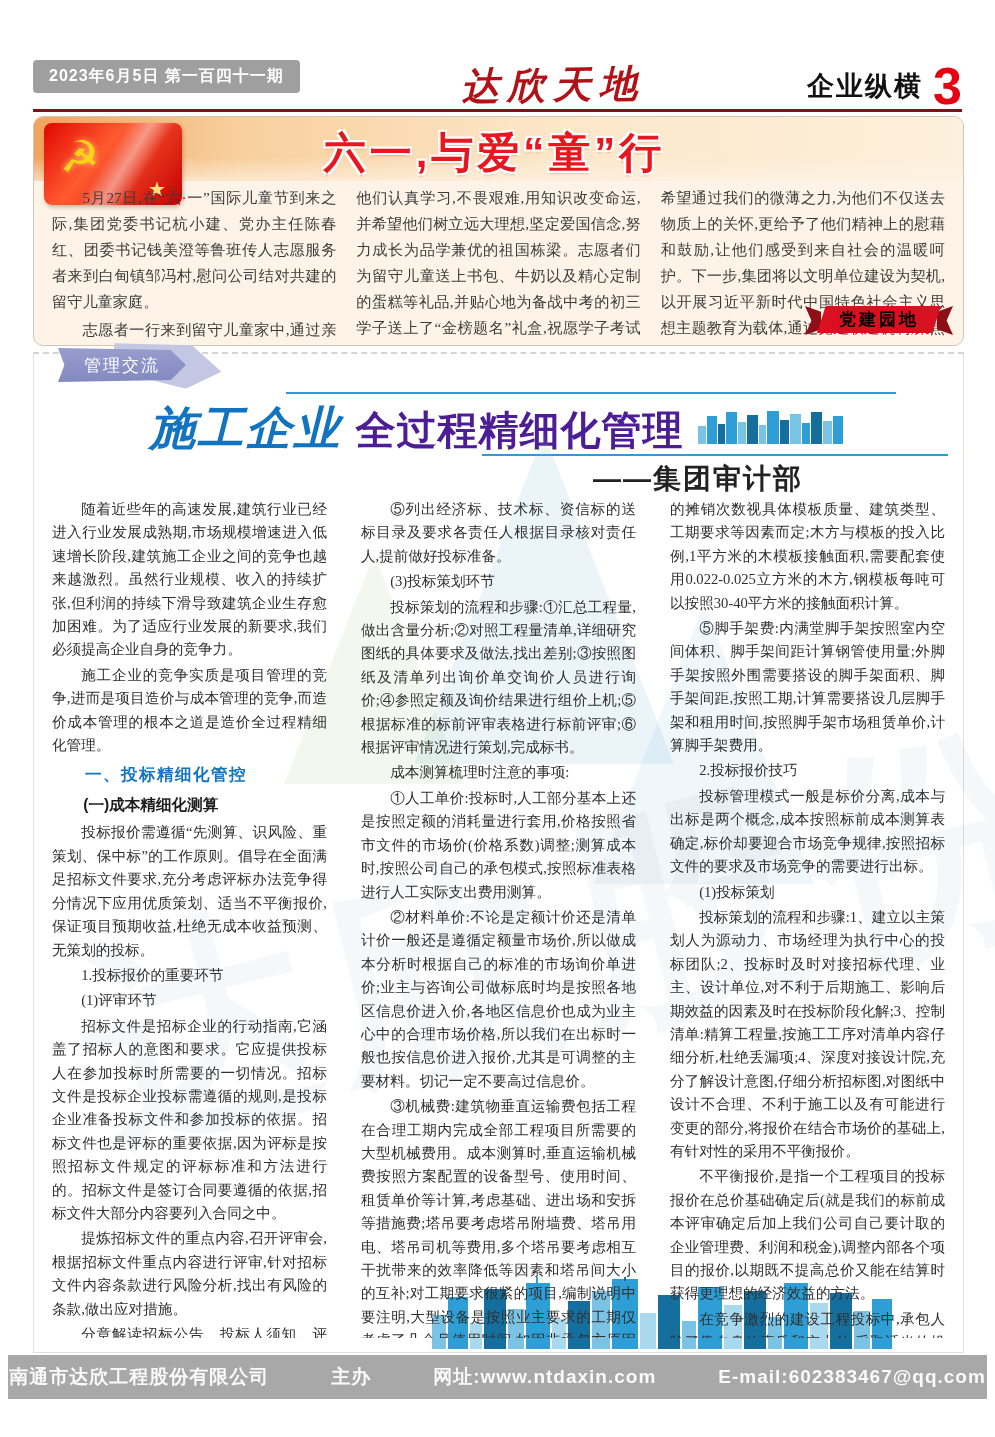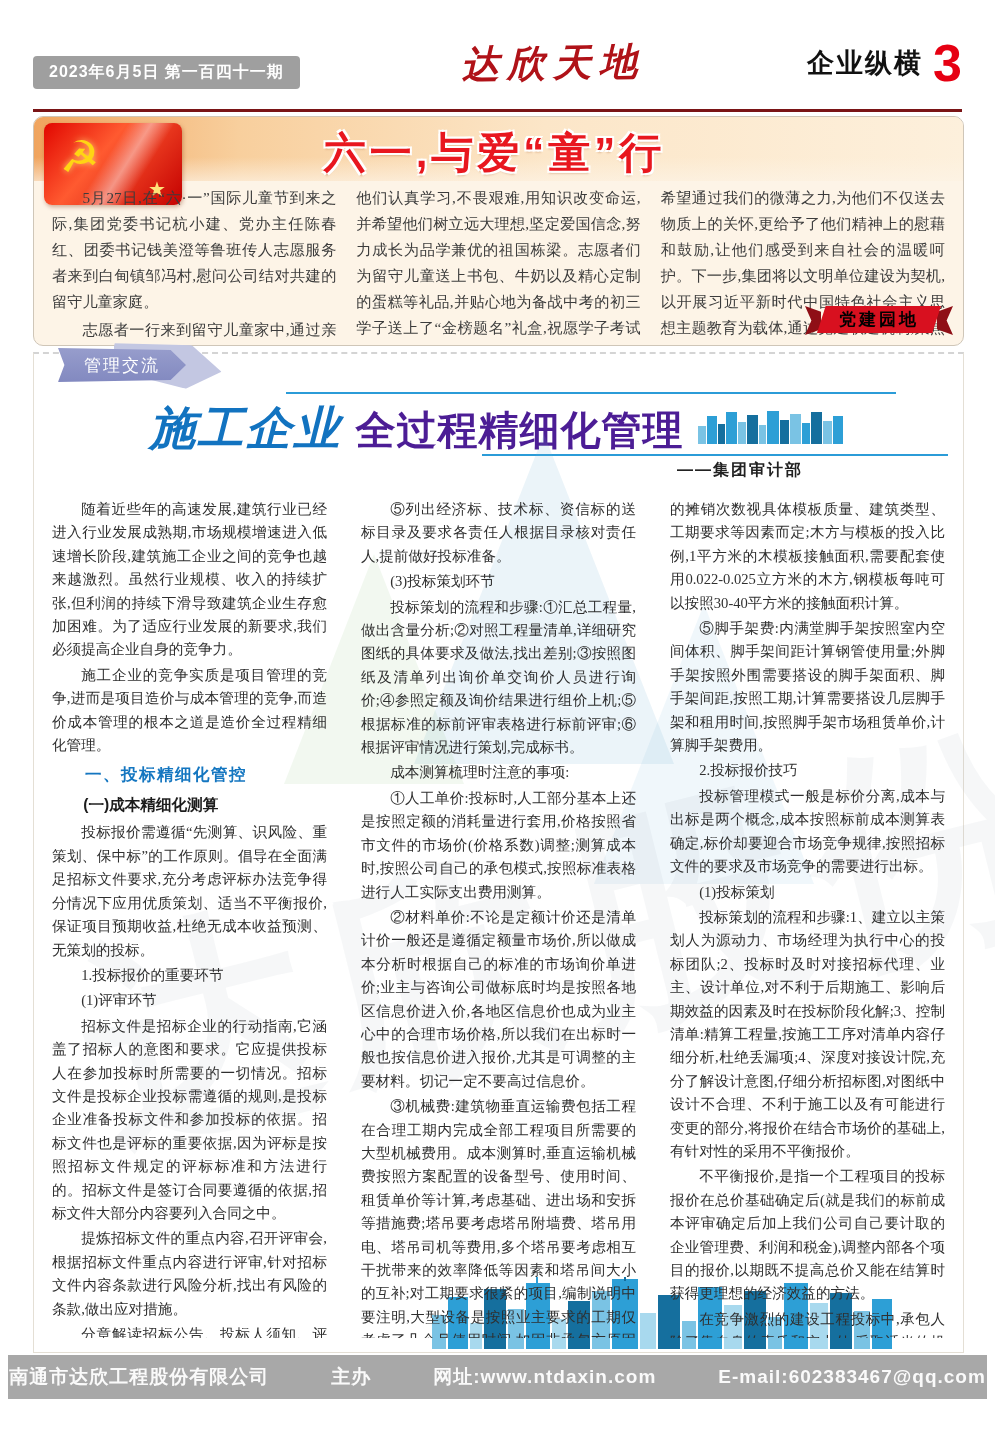--- a/index.html
+++ b/index.html
@@ -4,22 +4,22 @@
 <style>
   html,body { margin:0; padding:0; background:#ffffff; }
   #page {
     position:relative; width:995px; height:1437px; margin:0 auto;
     background:#ffffff; overflow:hidden;
     font-family:"Liberation Serif","DejaVu Serif",serif;
     color:#333;
   }
   
   .masthead-row {
-    position:absolute; left:33px; top:41px; width:929px; height:48px;
-    display:flex; align-items:flex-end; justify-content:space-between;
+    position:absolute; left:33px; top:60px; width:929px; height:48px;
+    display:flex; align-items:flex-start; justify-content:space-between;
   }
   .date-box {
     background:#9f9f9f; color:#ffffff; border-radius:4px;
     font-family:"Liberation Sans","DejaVu Sans",sans-serif;
     font-weight:700; font-size:16px; padding:6px 16px; letter-spacing:1px;
   }
   .paper-name {
     font-family:"DejaVu Serif","Liberation Serif",serif;
     font-style:italic; font-weight:900; font-size:38px; color:#b01218;
     letter-spacing:8px; transform:rotate(-1deg);
@@ -120,21 +120,21 @@
   }
   .a2-title-sub {
     font-family:"DejaVu Serif","Liberation Serif",serif;
     font-weight:700; font-size:40px; color:#4c1d95; letter-spacing:1px; margin-left:10px;
   }
   .skyline-small { vertical-align:baseline; margin-left:10px; }
   .a2-underline { position:absolute; left:448px; top:100px; width:466px; height:2px; background:#2b9cd8; }
   .a2-byline {
     position:absolute; right:160px; top:106px;
     font-family:"Liberation Sans","DejaVu Sans",sans-serif;
-    font-weight:700; font-size:16px; color:#222; letter-spacing:2px;
+    font-weight:700; font-size:28px; color:#222; letter-spacing:2px;
   }
   .a2-cols {
     position:absolute; left:16px; right:16px; top:142px; height:842px;
     display:flex; gap:30px;
   }
   .a2-col { flex:1; overflow:hidden; position:relative; z-index:2; }
   
   .para { margin:2px; text-align:justify; }
   .a2-col .para { font-size:14.6px; line-height:23.4px; color:#2f2f2f; }
   .para.p  { text-indent:2em; }

